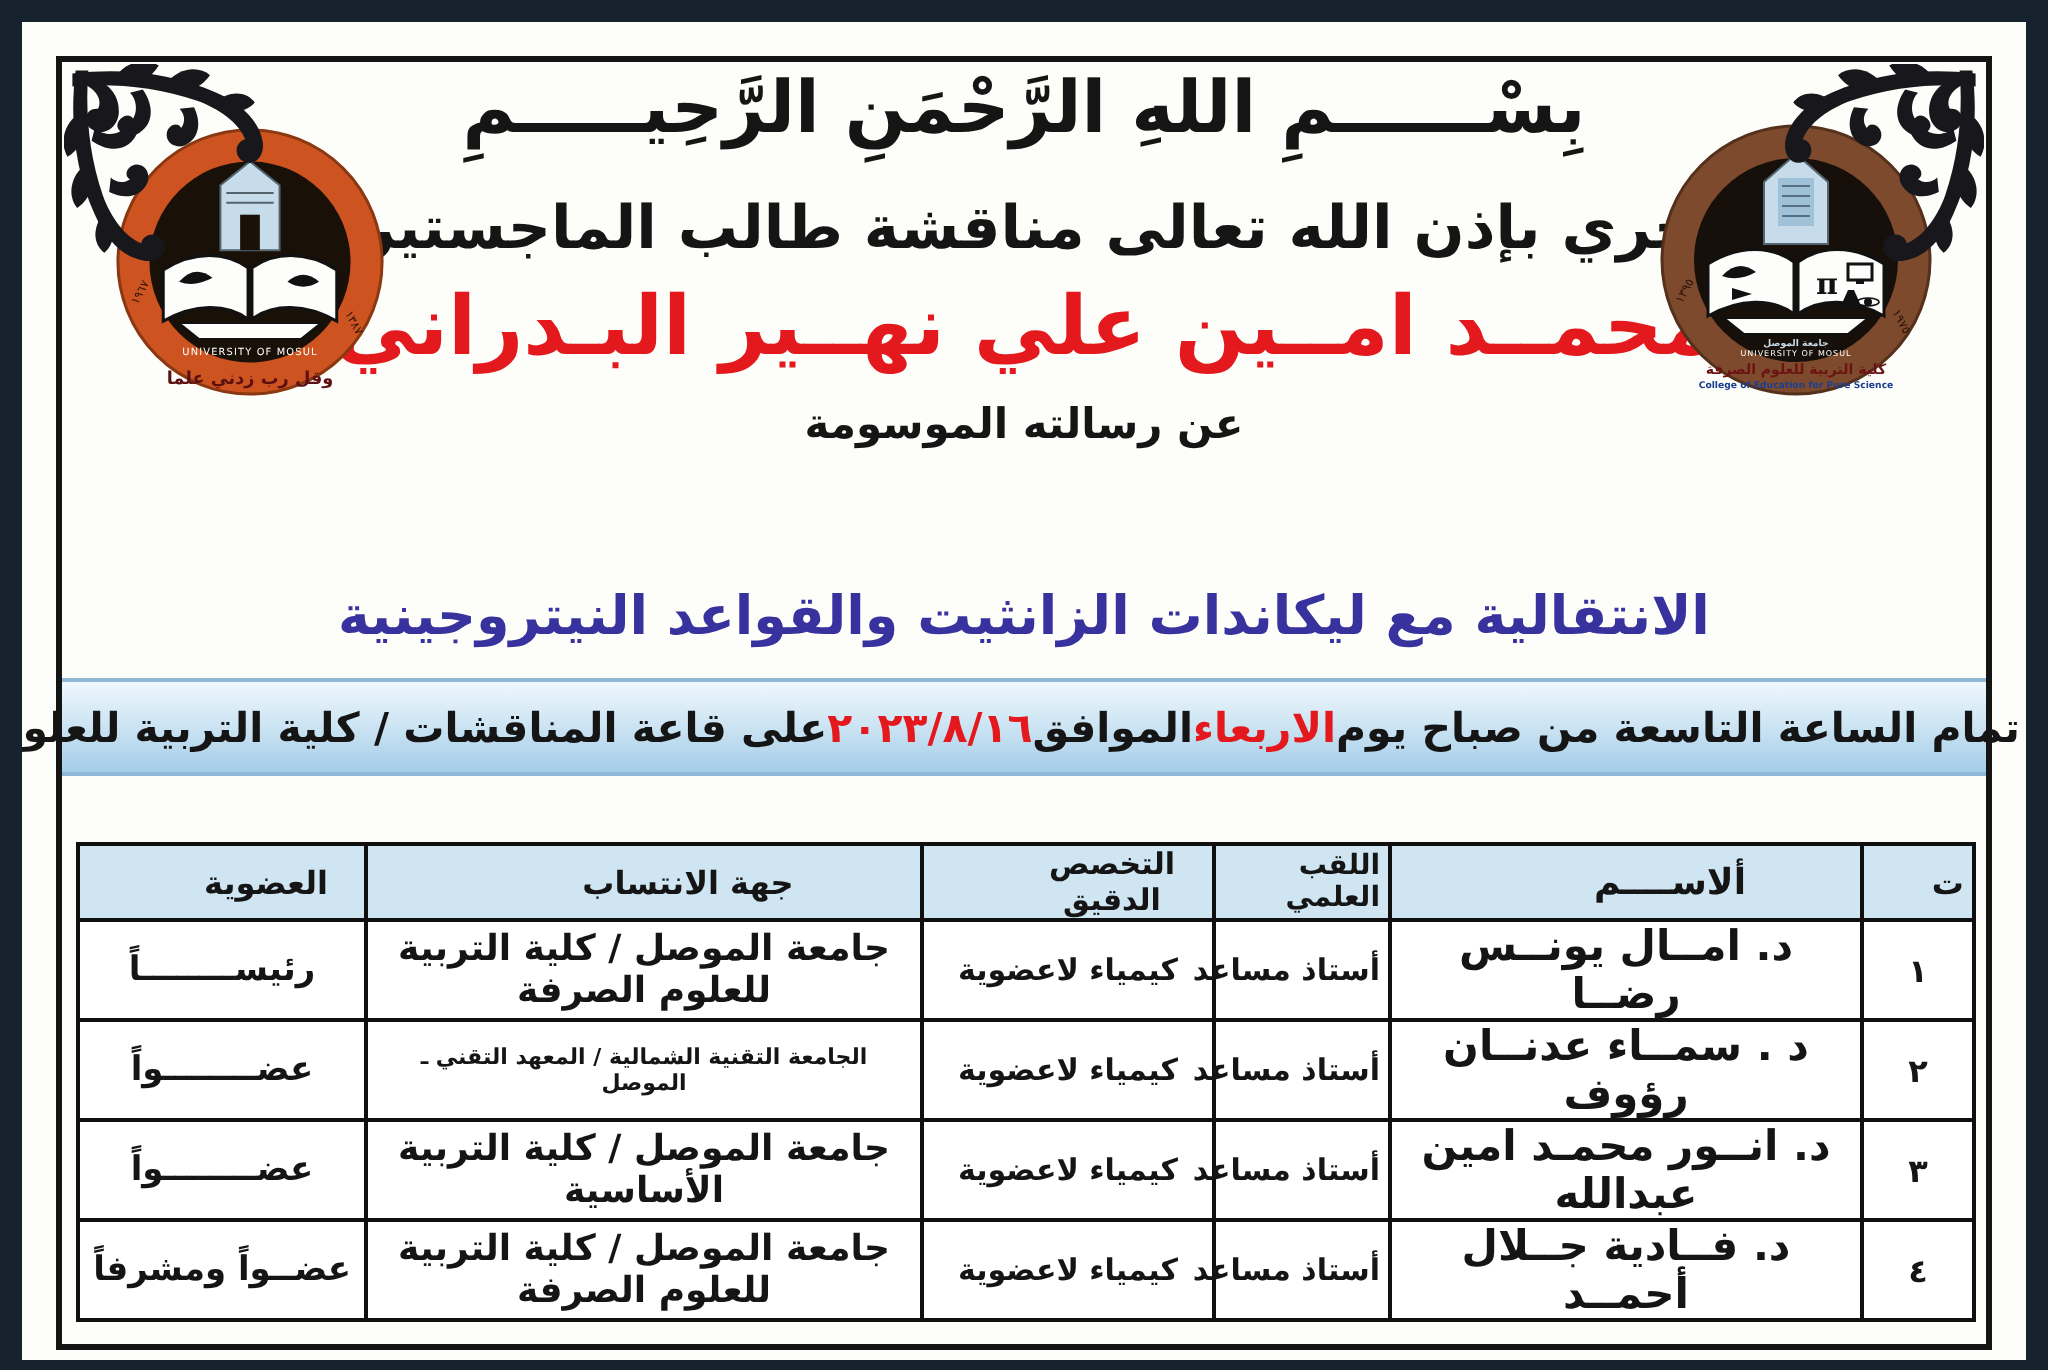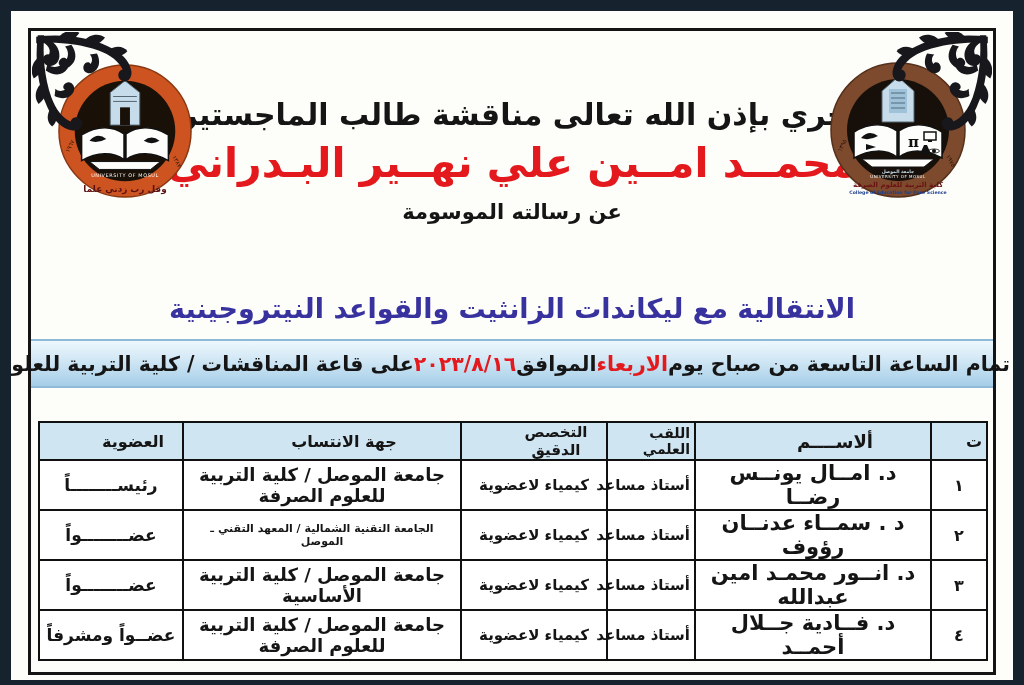--- a/index.html
+++ b/index.html
@@ -120,20 +120,21 @@
     <circle cx="106" cy="91" r="2" fill="#111"></circle>
     <ellipse cx="106" cy="91" rx="5.5" ry="2" fill="none" stroke="#111" stroke-width="0.8"></ellipse>
     <text x="70" y="113" text-anchor="middle" font-size="4.6" font-weight="bold" fill="#c6dcea">جامعة الموصل</text>
     <text x="70" y="118" text-anchor="middle" font-size="4" letter-spacing="0.5" fill="#ffffff">UNIVERSITY OF MOSUL</text>
     <text x="70" y="127" text-anchor="middle" font-size="7" font-weight="bold" fill="#6b1212">كلية التربية للعلوم الصرفة</text>
     <text x="70" y="134" text-anchor="middle" font-size="4.6" font-weight="bold" fill="#1c3f8f">College of Education for Pure Science</text>
     <text x="13" y="92" font-size="6" fill="#2a1208" transform="rotate(-62 13 92)">١٣٩٥</text>
     <text x="118" y="96" font-size="6" fill="#2a1208" transform="rotate(62 118 96)">١٩٧٥</text>
   </svg>
 
+  <div class="center basmala">بِسْــــــمِ اللهِ الرَّحْمَنِ الرَّحِيـــــمِ</div>
   <div class="center announcement">تجري بإذن الله تعالى مناقشة طالب الماجستير</div>
   <div class="center student-name" style="color:#e3191d">محمــد امــين علي نهــير البـدراني</div>
   <div class="center thesis-intro">عن رسالته الموسومة</div>
   <div class="center thesis-line2" style="color:#38329e">الانتقالية مع ليكاندات الزانثيت والقواعد النيتروجينية</div>
 
   <div class="banner">
     <span>وذلك في تمام الساعة التاسعة من صباح يوم </span>
     <span style="color:#e3191d">الاربعاء</span>
     <span> الموافق </span>
     <span style="color:#e3191d">٢٠٢٣/٨/١٦</span>

